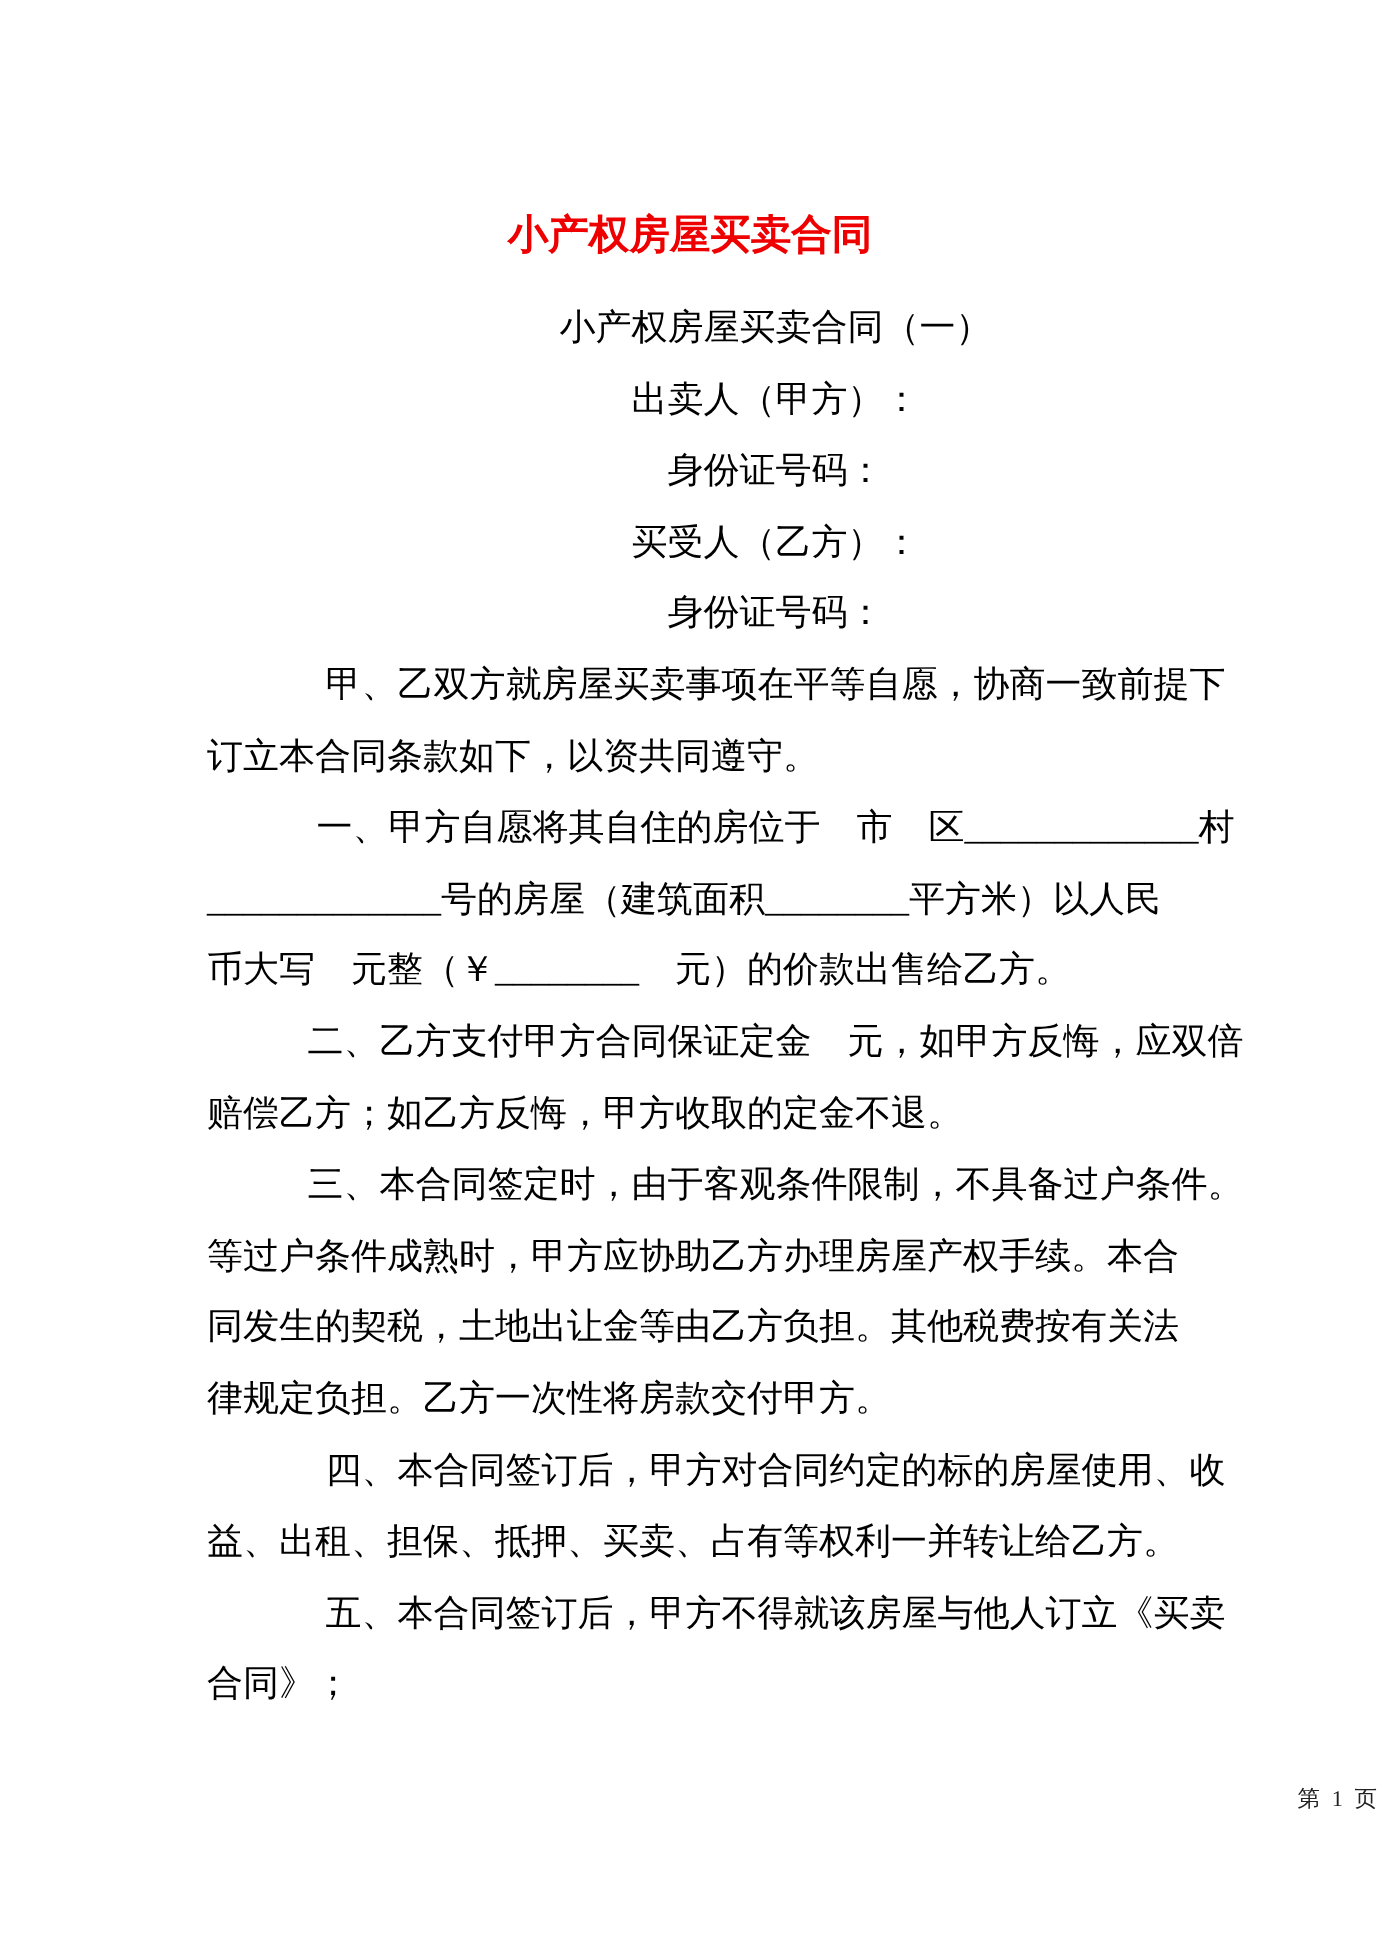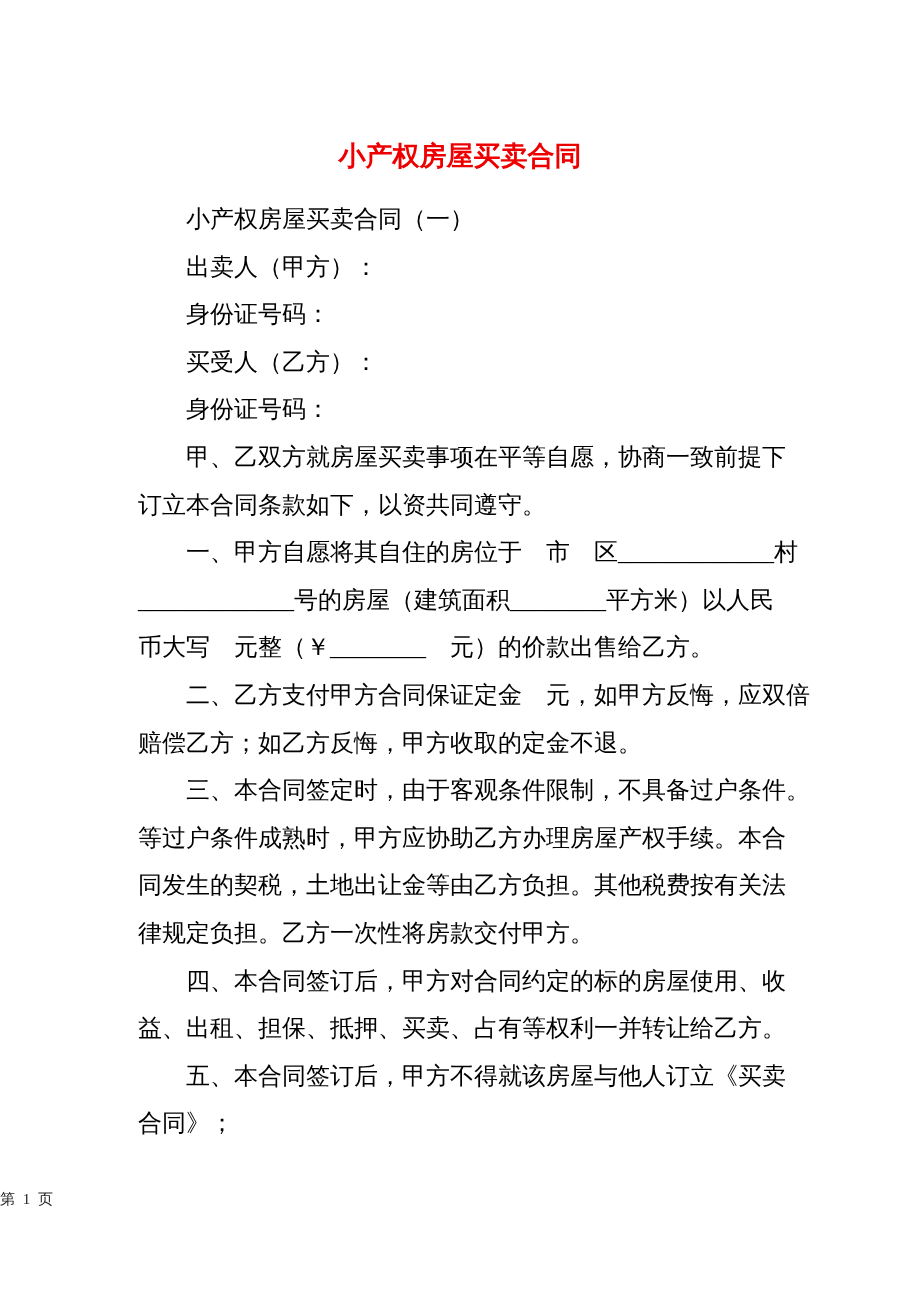--- a/index.html
+++ b/index.html
@@ -36,27 +36,28 @@
     width: 710px;
     font-size: 24px;
     line-height: 47.6px;
     white-space: pre;
   }
   .line {
     height: 47.6px;
   }
   .line.indent {
     padding-left: 48px;
+    text-align: center;
   }
   .footer {
     position: absolute;
     top: 1190px;
     left: 0;
     width: 100%;
-    text-align: left;
+    text-align: right;
     font-size: 15px;
     color: #222222;
     letter-spacing: 2px;
   }
 </style>
 </head>
 <body>
 
 <div class="page" style="background: rgb(255, 255, 255);">
 

